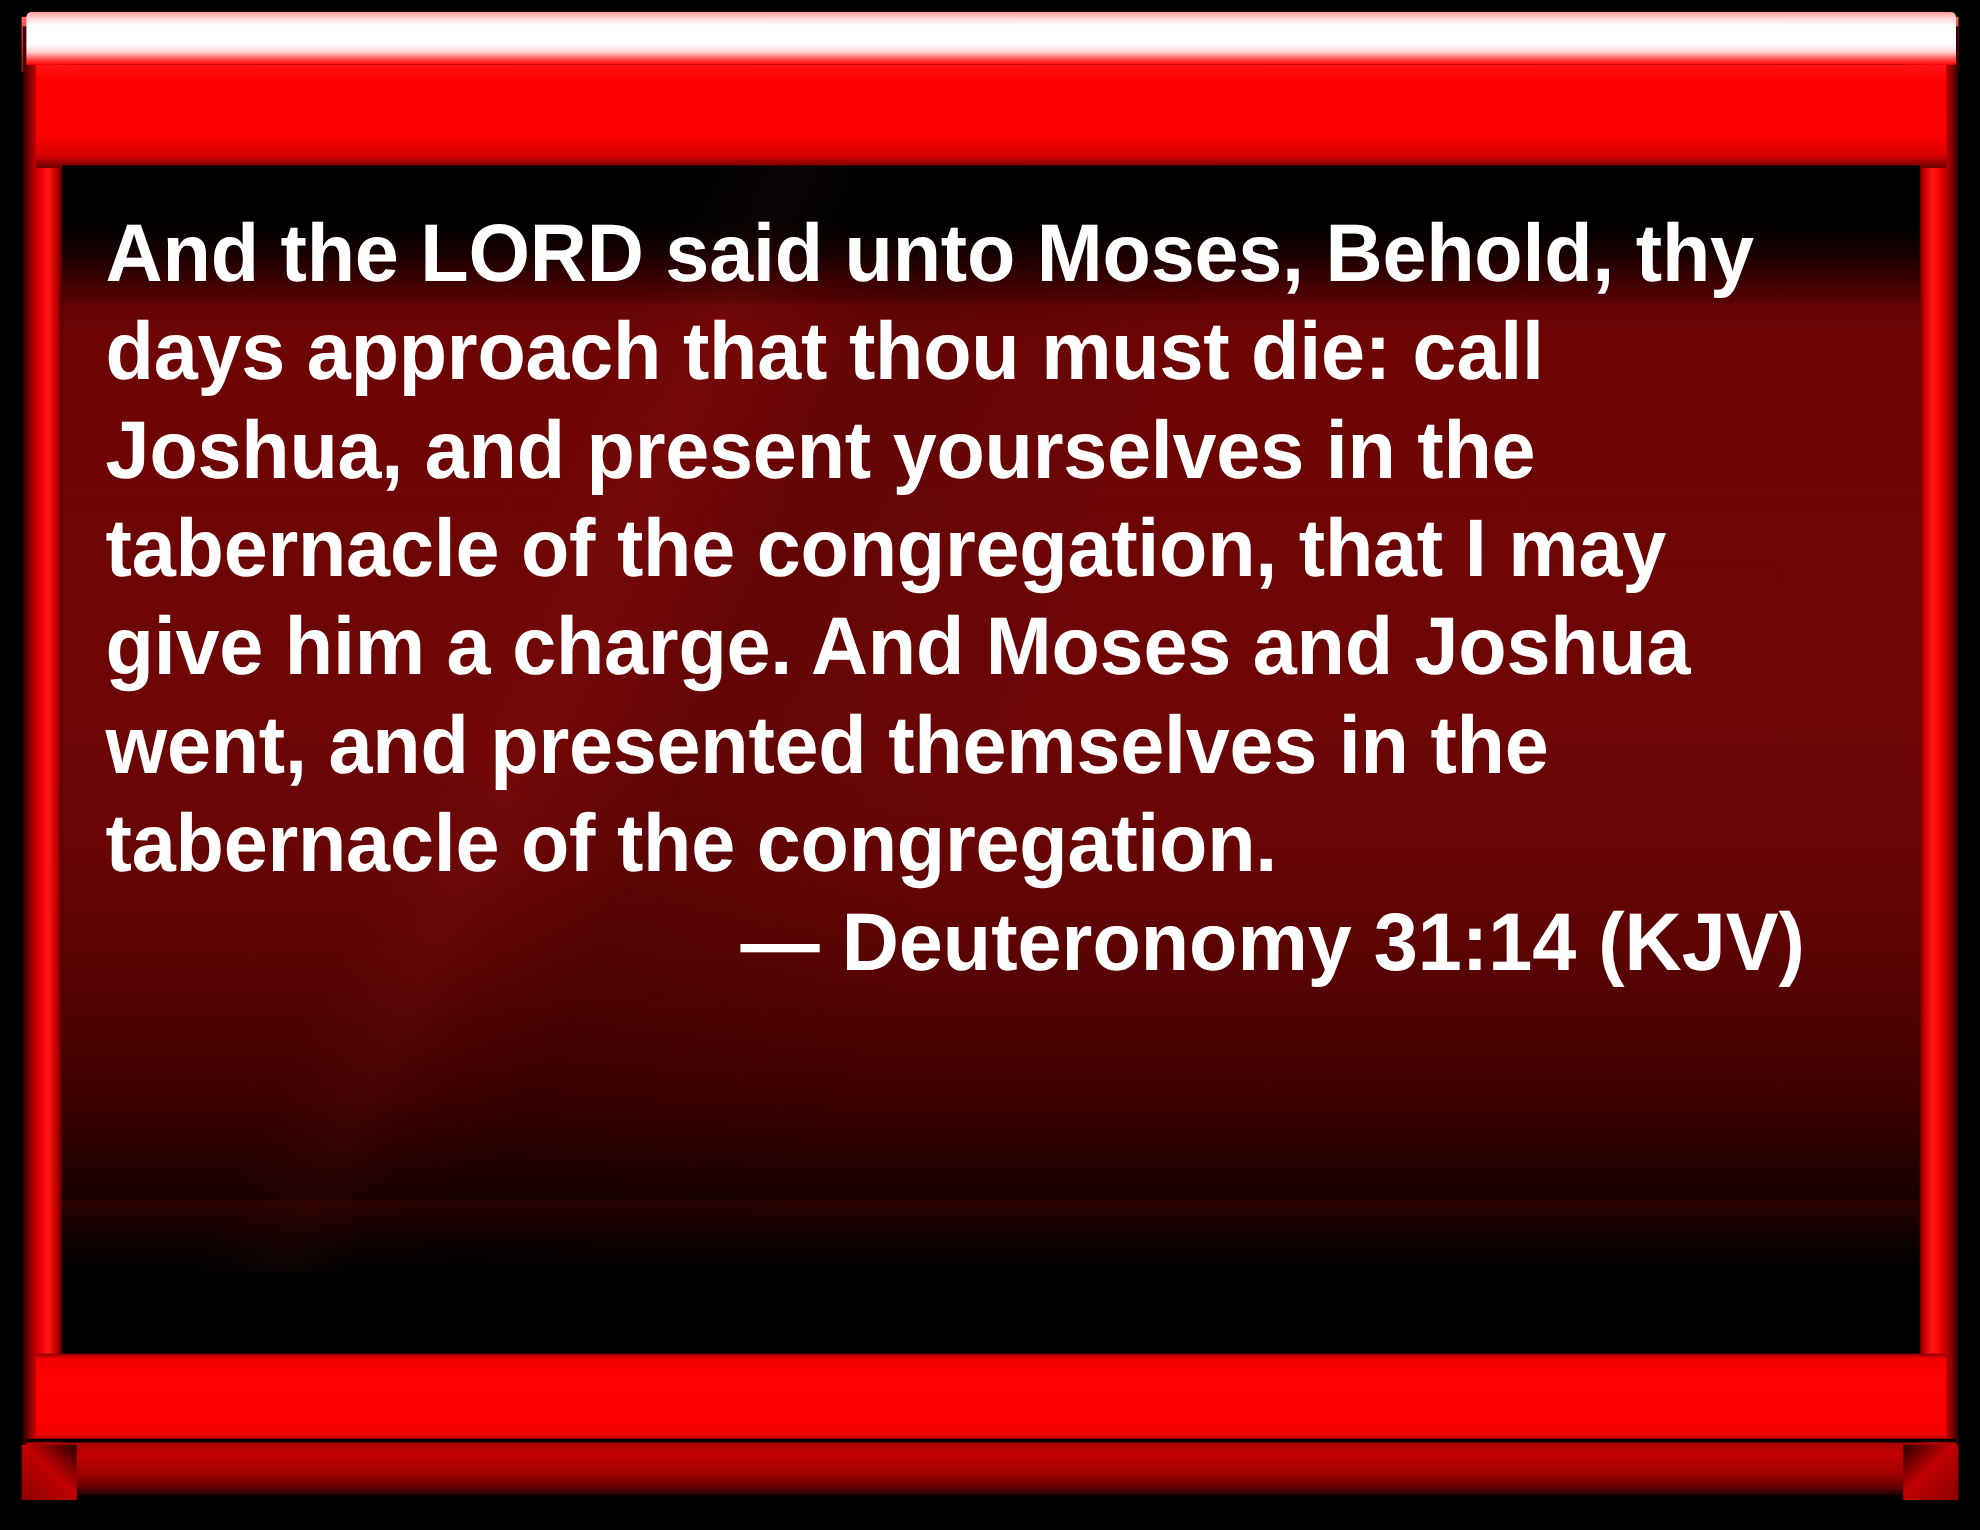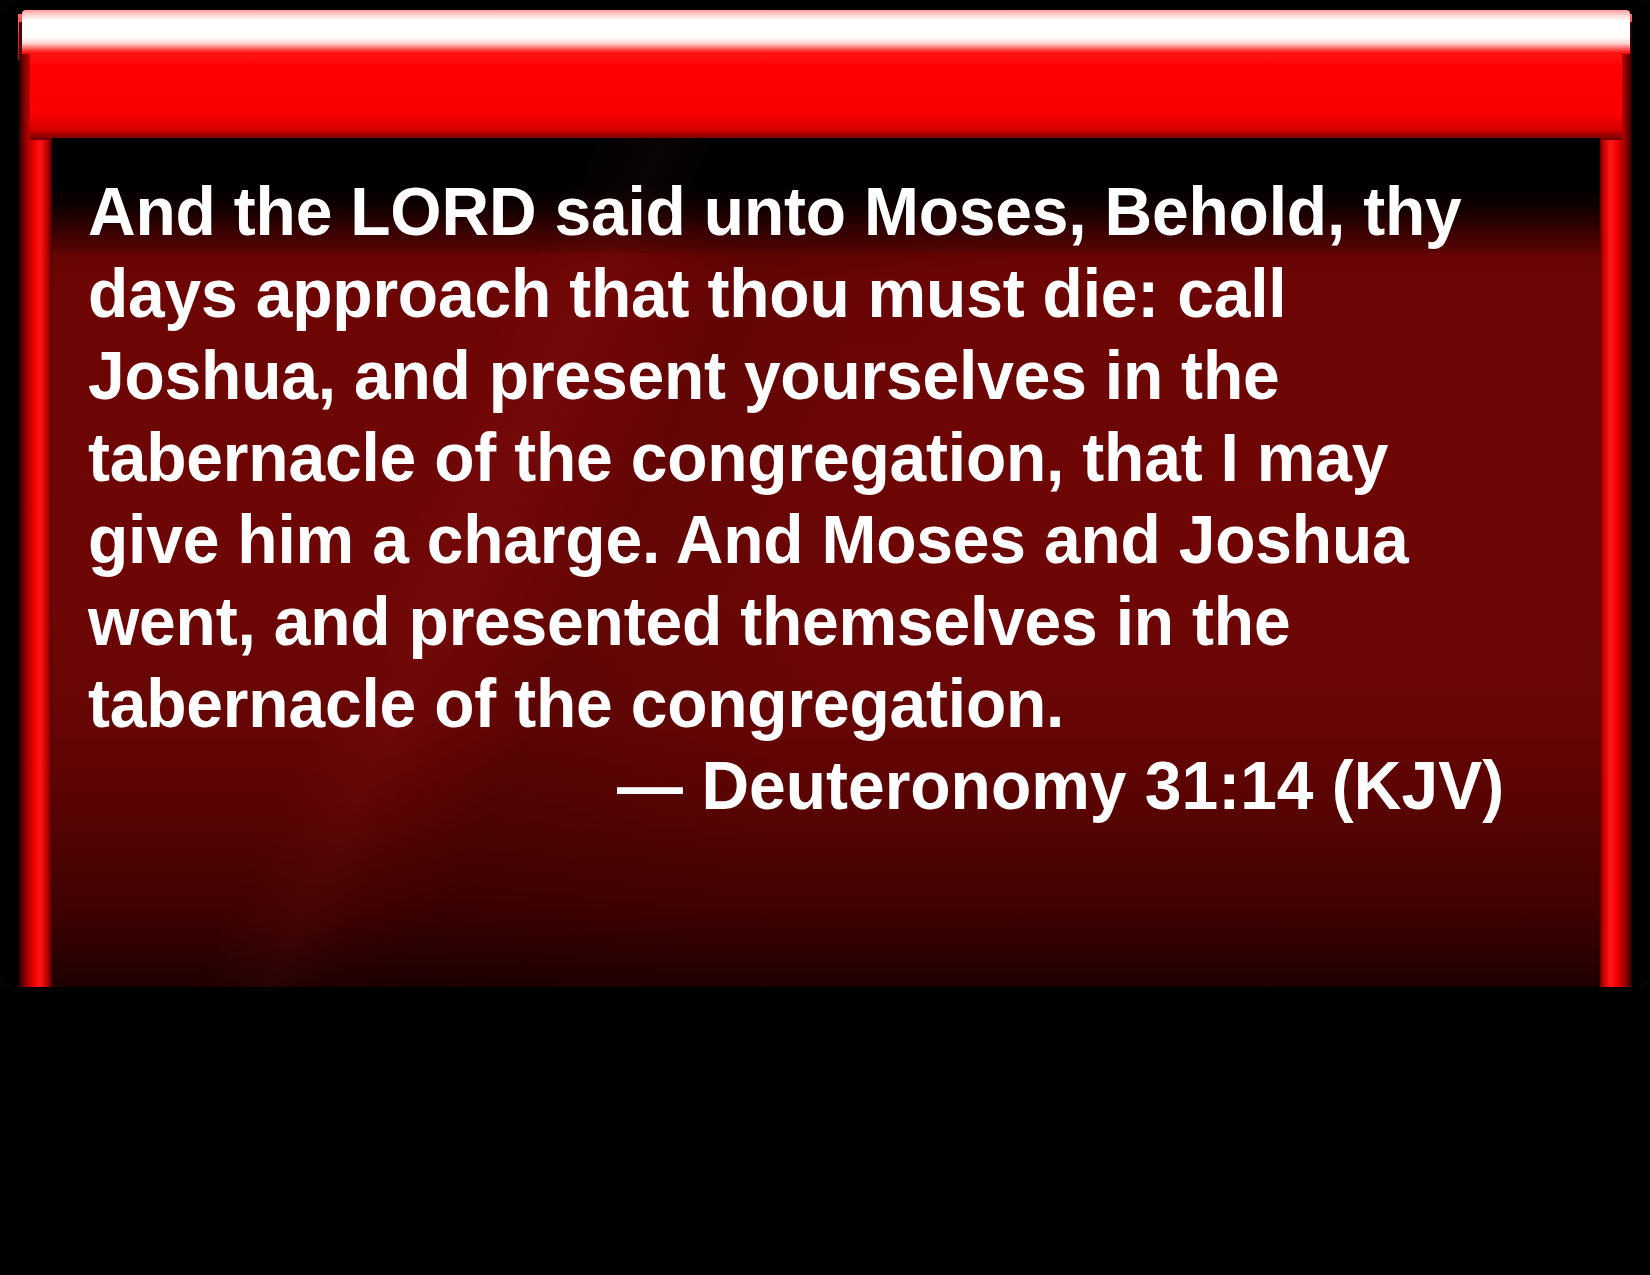--- a/index.html
+++ b/index.html
@@ -4,25 +4,24 @@
 <style>
   html, body {
     margin: 0;
     padding: 0;
     background: #000000;
   }
 
   #slide {
     position: relative;
     width: 1650px;
-    height: 987px;
+    height: 1275px;
     background: #14532d;
     overflow: hidden;
     font-family: "Liberation Sans", "DejaVu Sans", sans-serif;
-    border-radius: 12px;
   }
 
   
   .matte {
     position: absolute;
     inset: 0;
     background: #000000;
   }
 
   

